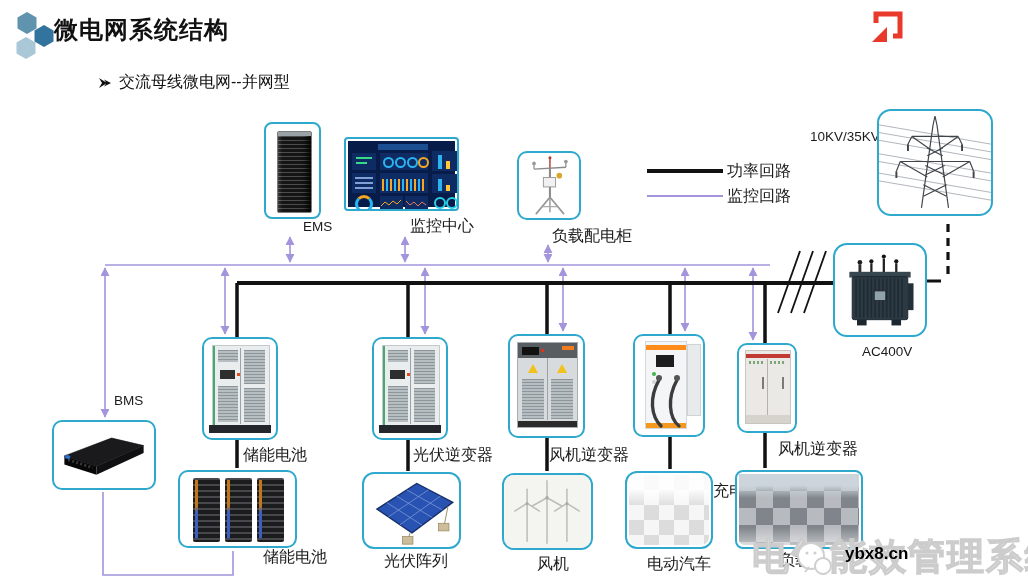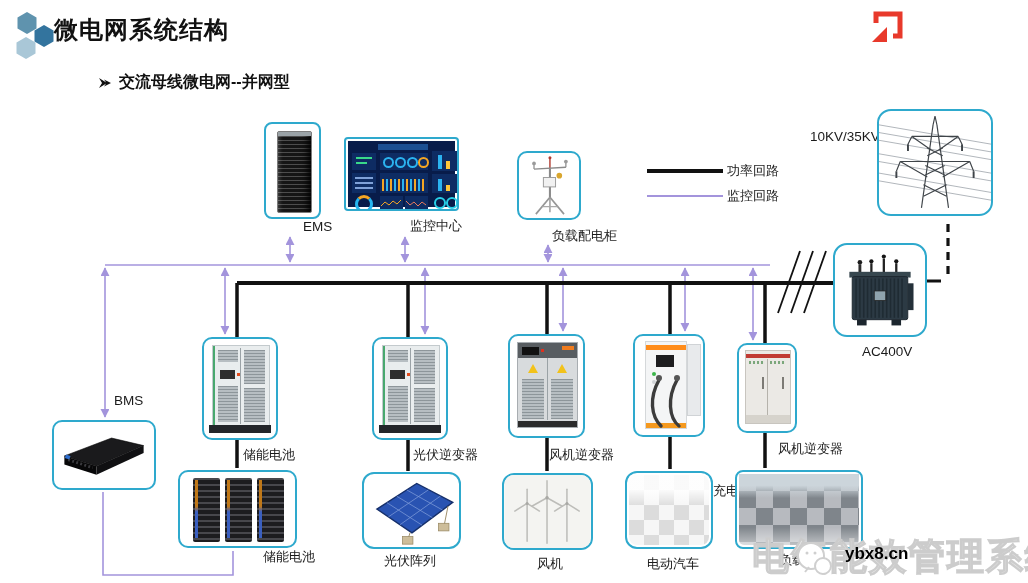--- a/index.html
+++ b/index.html
@@ -5,28 +5,28 @@
   html,body{margin:0;padding:0;background:#fff;}
   #canvas{position:relative;width:1028px;height:583px;background:#fff;overflow:hidden;
           font-family:"Liberation Sans","DejaVu Sans",sans-serif;color:#1b1b1b;}
   .abs{position:absolute;}
   svg{display:block;}
   
   #wires{position:absolute;left:0;top:0;z-index:1;pointer-events:none;}
   
   .nbox{position:absolute;background:#fff;border:2px solid #2ea9cd;border-radius:10px;
         box-sizing:border-box;z-index:2;overflow:hidden;}
-  .lbl{position:absolute;font-size:13px;line-height:15px;color:#1b1b1b;white-space:nowrap;z-index:2;}
+  .lbl{position:absolute;font-size:16px;line-height:15px;color:#1b1b1b;white-space:nowrap;z-index:2;}
   
   .page-title{position:absolute;left:54px;top:14px;font-size:24px;font-weight:700;
               letter-spacing:1px;color:#111;z-index:2;}
   .acrel{position:absolute;left:868px;top:8px;display:flex;align-items:center;gap:4px;z-index:2;}
   .acrel-text{font-size:31px;font-weight:800;font-style:italic;color:#262626;letter-spacing:.5px;}
   .subtitle{position:absolute;left:98px;top:72px;display:flex;align-items:center;gap:7px;
-            font-size:16px;font-weight:700;color:#111;z-index:2;}
+            font-size:16px;font-weight:400;color:#111;z-index:2;}
   
   .leg-line{position:absolute;z-index:2;}
   
   .gridv{position:absolute;left:810px;top:128px;width:70px;font-size:13.5px;line-height:17px;
          font-weight:500;word-break:break-all;z-index:2;}
   
   .dash{position:absolute;inset:2px;background:#081c4a;}
   .dash div{position:absolute;}
   .dp{background:#0e2c63;}
   .donut{border-radius:50%;background:transparent;}

